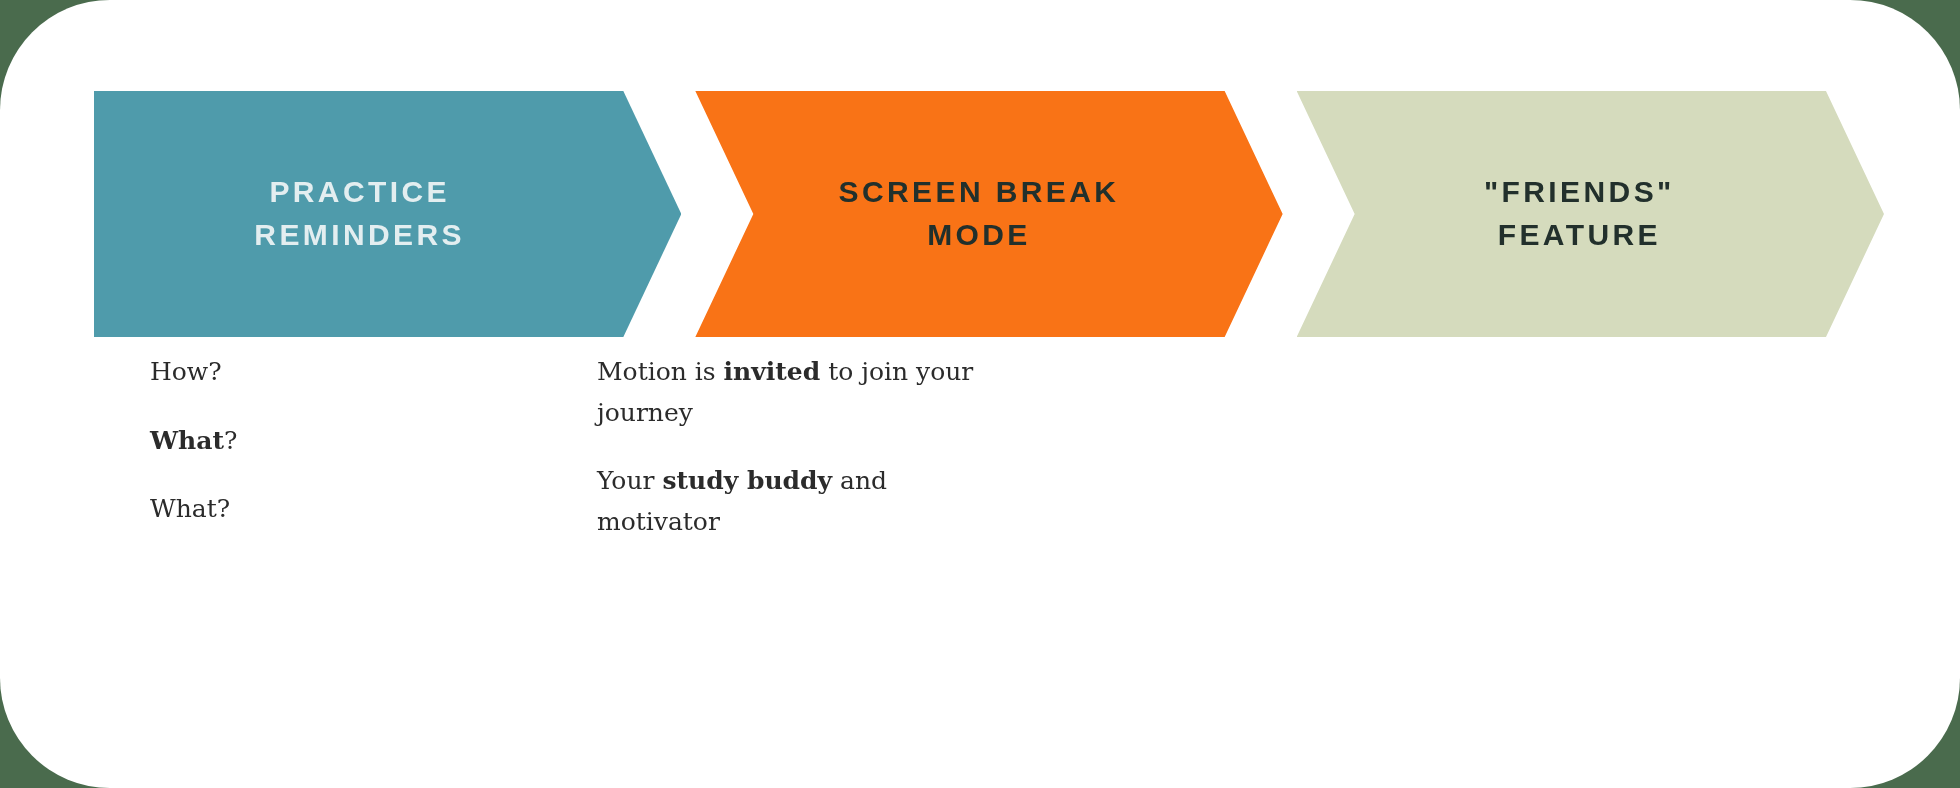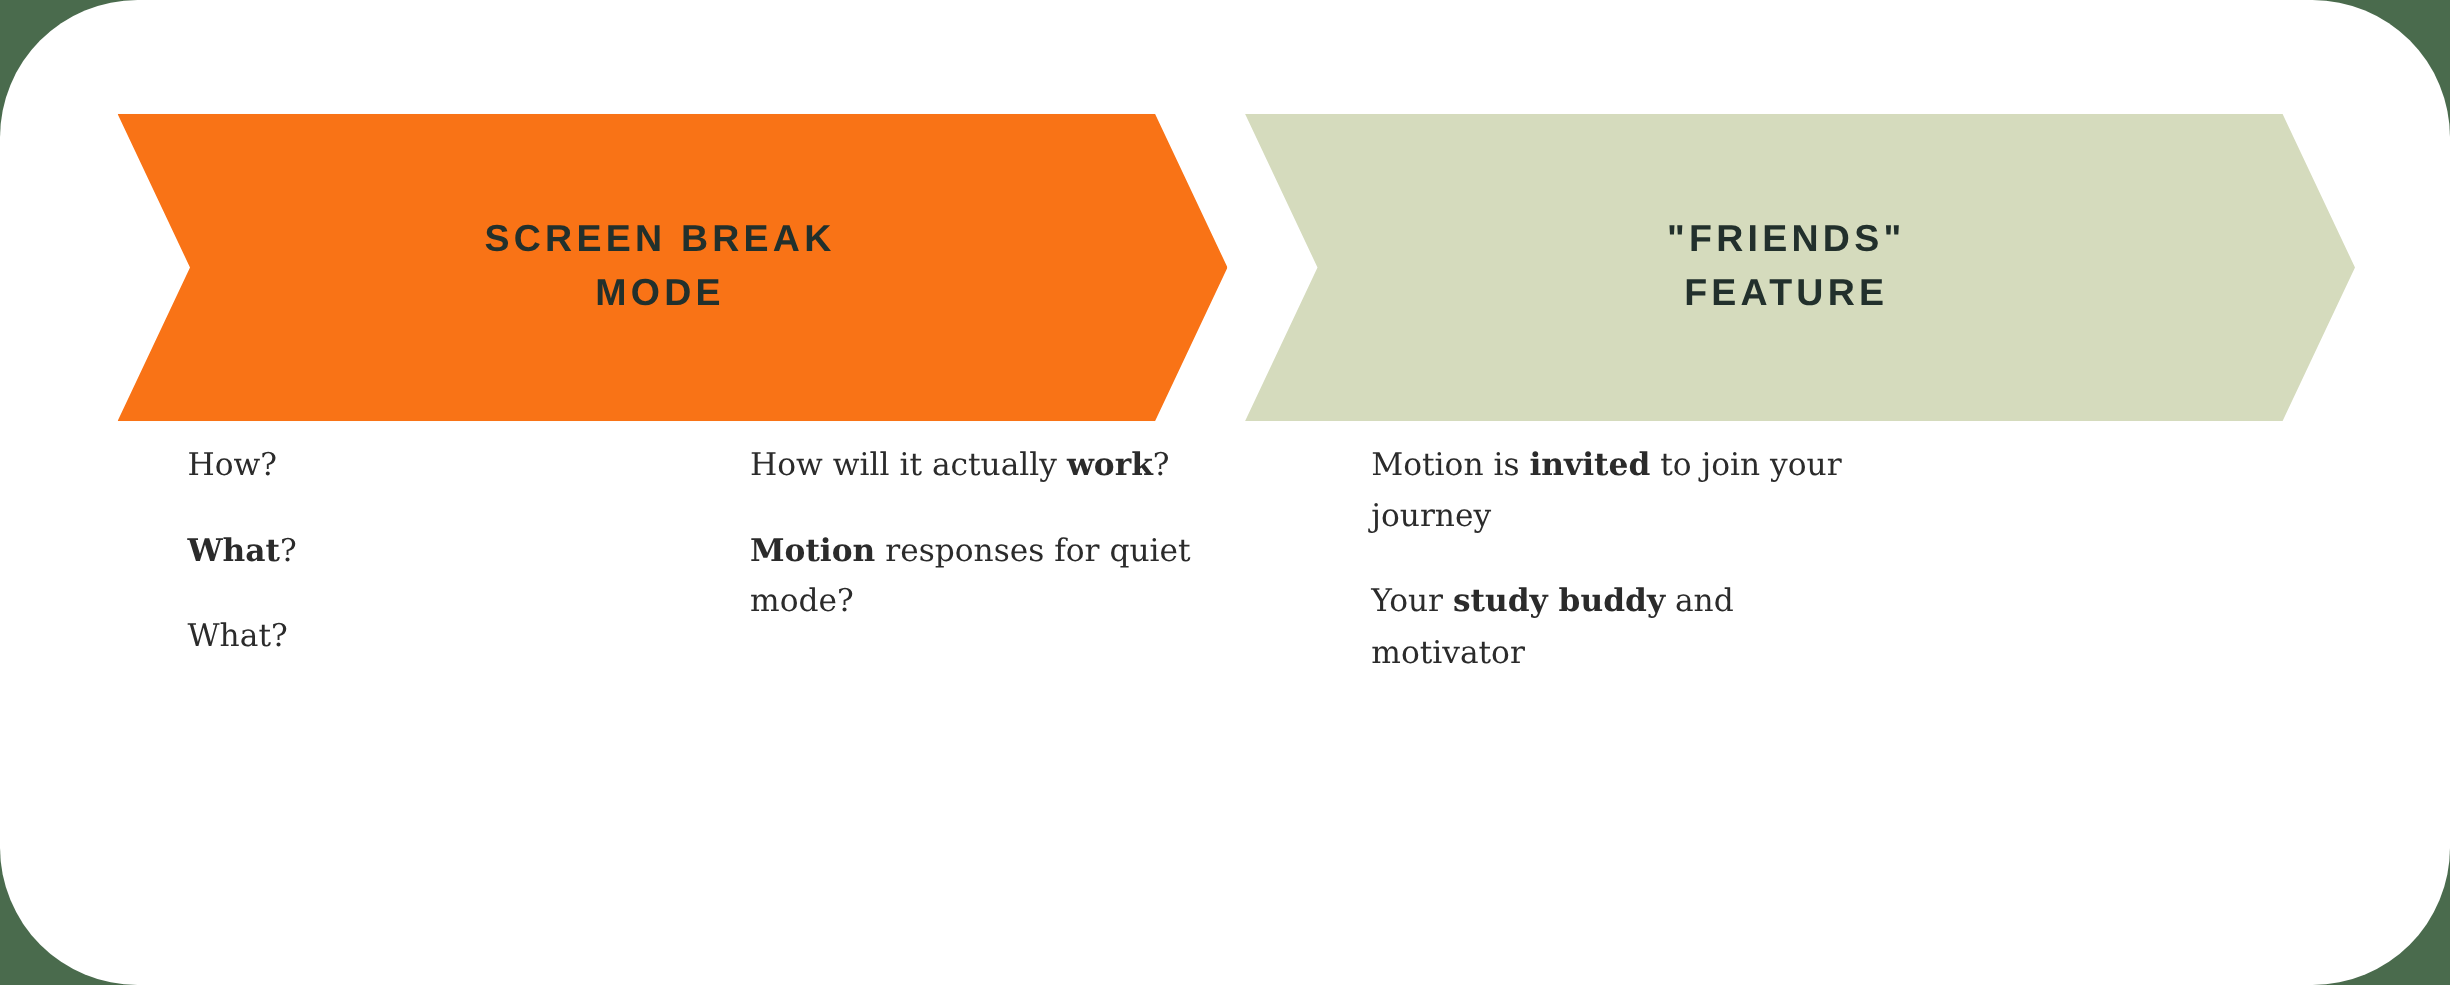--- a/index.html
+++ b/index.html
@@ -89,39 +89,39 @@
   }
   .body-line:last-child { margin-bottom: 0; }
   .body-line b { font-weight: bold; }
 </style>
 </head>
 <body>
 
 <div class="card">
 
   <div class="flow">
+    <div class="chevron c1">
+      <div class="chevron-label">PRACTICE
+REMINDERS</div>
+    </div>
     <div class="chevron c2 notched">
       <div class="chevron-label">SCREEN BREAK
 MODE</div>
     </div>
     <div class="chevron c3 notched">
       <div class="chevron-label">"FRIENDS"
 FEATURE</div>
     </div>
   </div>
 
   <div class="columns">
     <div class="column col1">
         <p class="body-line"><span>How?</span></p>
         <p class="body-line"><b>What</b><span>?</span></p>
         <p class="body-line"><span>What?</span></p>
       </div>
-    <div class="column col2">
-        <p class="body-line"><span>How will it actually </span><b>work</b><span>?</span></p>
-        <p class="body-line"><b>Motion</b><span> responses for quiet mode?</span></p>
-      </div>
     <div class="column col3">
         <p class="body-line"><span>Motion is </span><b>invited</b><span> to join your journey</span></p>
         <p class="body-line"><span>Your </span><b>study buddy</b><span> and motivator</span></p>
       </div>
   </div>
 
 </div>
 
 </body></html>

